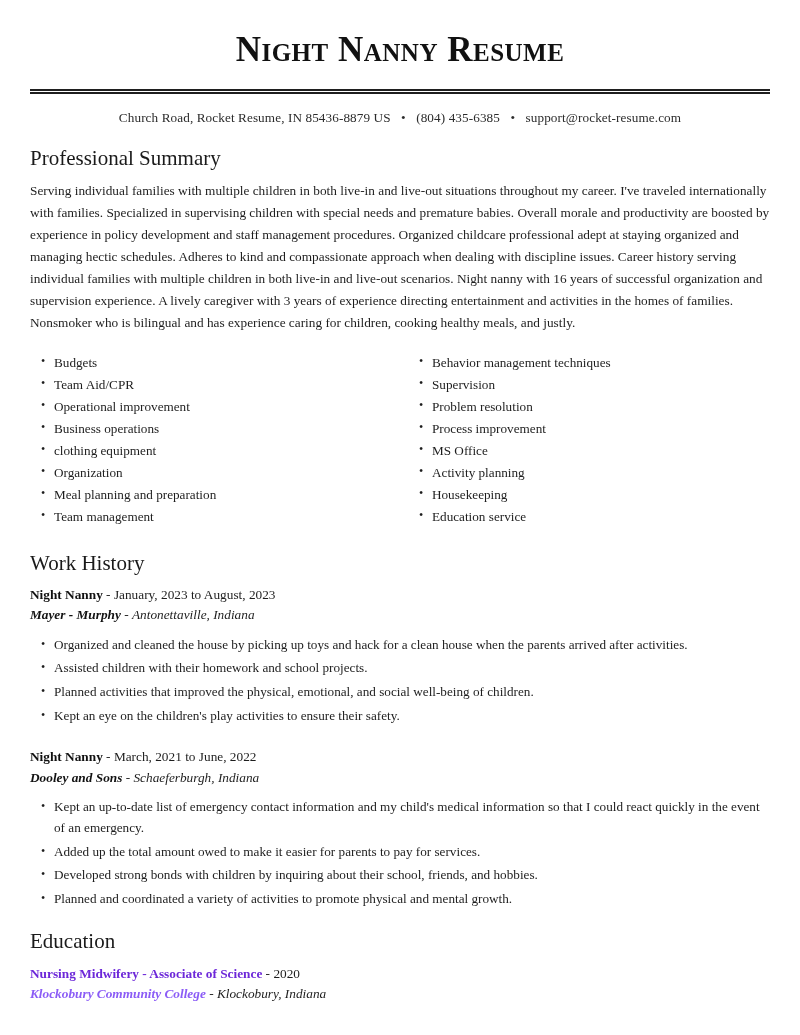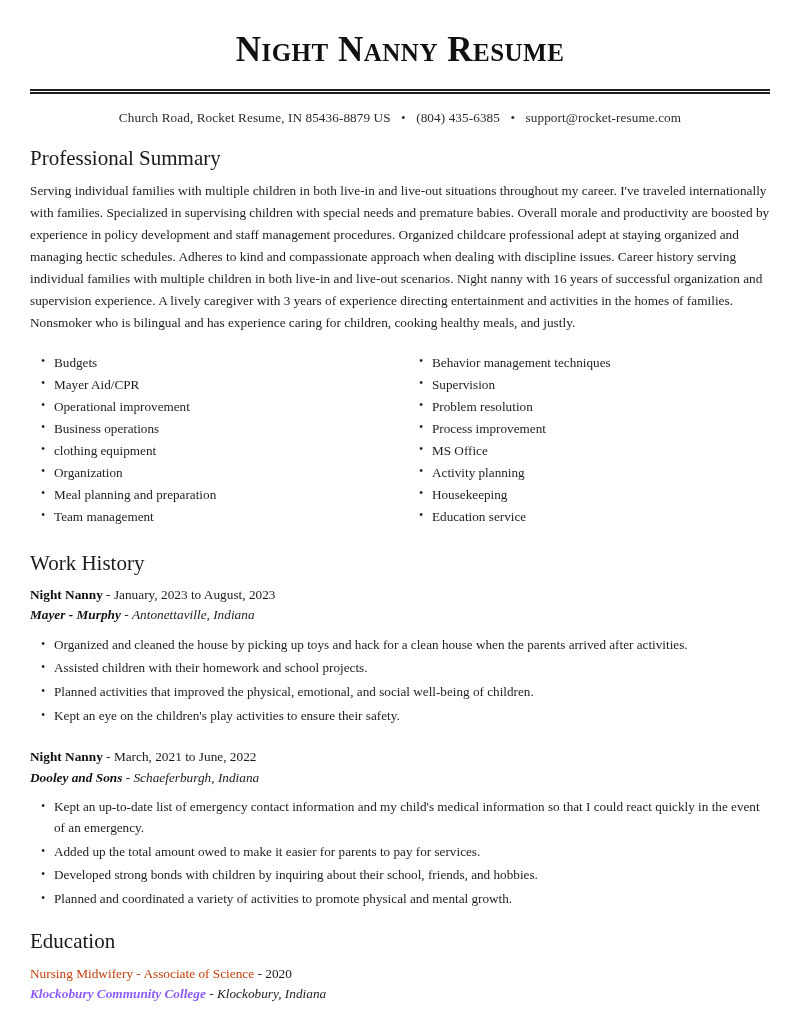--- a/index.html
+++ b/index.html
@@ -151,21 +151,21 @@
     color: #1d1d1d;
   }
 
   
   .edu { }
   .edu-line1 {
     font-size: 13.3px;
     line-height: 1.45;
     color: #1d1d1d;
   }
-  .edu-line1 .degree { font-weight: 400; color: #c2410c; }
+  .edu-line1 .degree { font-weight: 700; color: #6d28d9; }
   .edu-line1 .year { font-weight: 400; margin-top: 40px; }
   .edu-line2 {
     font-size: 13.3px;
     line-height: 1.5;
     color: #1d1d1d;
     margin-top: 1px;
   }
   .edu-line2 .school {
     font-weight: 700;
     font-style: italic;
@@ -194,21 +194,21 @@
   <div class="section">
     <h2 class="section-heading">Professional Summary</h2>
     <p class="body-text">Serving individual families with multiple children in both live-in and live-out situations throughout my career. I've traveled internationally with families. Specialized in supervising children with special needs and premature babies. Overall morale and productivity are boosted by experience in policy development and staff management procedures. Organized childcare professional adept at staying organized and managing hectic schedules. Adheres to kind and compassionate approach when dealing with discipline issues. Career history serving individual families with multiple children in both live-in and live-out scenarios. Night nanny with 16 years of successful organization and supervision experience. A lively caregiver with 3 years of experience directing entertainment and activities in the homes of families. Nonsmoker who is bilingual and has experience caring for children, cooking healthy meals, and justly.</p>
   </div>
 
   <div class="section">
     <div class="skills-wrap">
       <div class="skills-col">
         <ul class="bullets">
           <li>Budgets</li>
-          <li>Mayer Aid/CPR</li>
+          <li>Team Aid/CPR</li>
           <li>Operational improvement</li>
           <li>Business operations</li>
           <li>clothing equipment</li>
           <li>Organization</li>
           <li>Meal planning and preparation</li>
           <li>Team management</li>
         </ul>
       </div>
       <div class="skills-col">
         <ul class="bullets">

